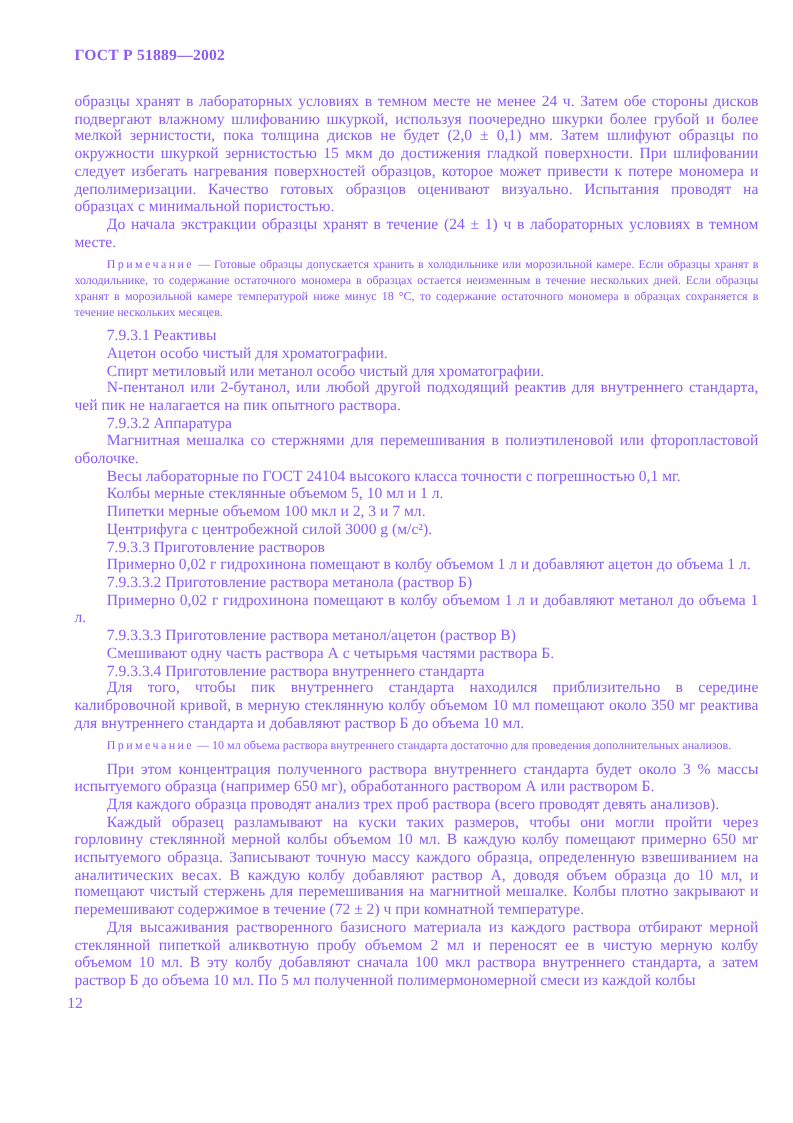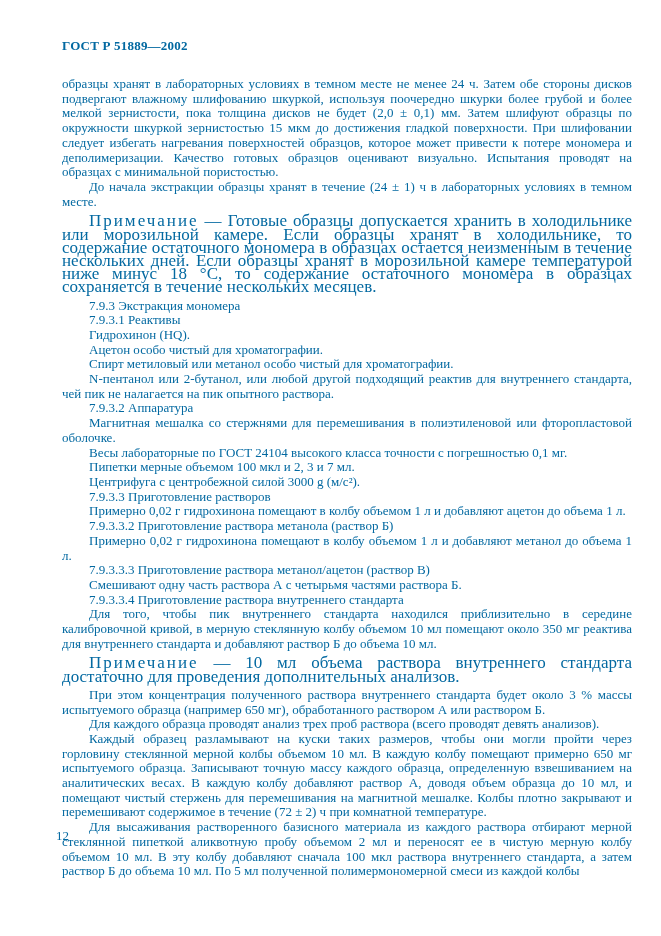--- a/index.html
+++ b/index.html
@@ -9,21 +9,21 @@
   }
   .page {
     position: relative;
     width: 661px;
     height: 936px;
     background: #ffffff;
     box-sizing: border-box;
     padding: 39px 29px 0 62px;
     overflow: hidden;
     font-family: "Liberation Serif", "DejaVu Serif", serif;
-    color: #0369a1;
+    color: #8b5cf6;
   }
   .doc-header {
     font-weight: bold;
     font-size: 13px;
     line-height: 14px;
     margin: 0 0 24px 0;
     letter-spacing: 0.2px;
   }
   .doc-body {
     width: 570px;
@@ -34,21 +34,21 @@
   }
   .para {
     margin: 0;
     text-indent: 27px;
   }
   .para.flush {
     text-indent: 0;
   }
   .note {
     margin: 5px 0;
-    font-size: 17px;
+    font-size: 10px;
     line-height: 13.2px;
     text-indent: 27px;
   }
   .note-label {
     letter-spacing: 2px;
   }
   .page-number {
     position: absolute;
     left: 56px;
     top: 829px;
@@ -59,29 +59,28 @@
 </head>
 <body>
 
 <div class="page">
   <div class="doc-header">ГОСТ Р 51889—2002</div>
 
   <div class="doc-body">
     <p class="para flush">образцы хранят в лабораторных условиях в темном месте не менее 24 ч. Затем обе стороны дисков подвергают влажному шлифованию шкуркой, используя поочередно шкурки более грубой и более мелкой зернистости, пока толщина дисков не будет (2,0 ± 0,1) мм. Затем шлифуют образцы по окружности шкуркой зернистостью 15 мкм до достижения гладкой поверхности. При шлифовании следует избегать нагревания поверхностей образцов, которое может привести к потере мономера и деполимеризации. Качество готовых образцов оценивают визуально. Испытания проводят на образцах с минимальной пористостью.</p>
     <p class="para">До начала экстракции образцы хранят в течение (24 ± 1) ч в лабораторных условиях в темном месте.</p>
     <p class="note"><span class="note-label">Примечание</span><span> — Готовые образцы допускается хранить в холодильнике или морозильной камере. Если образцы хранят в холодильнике, то содержание остаточного мономера в образцах остается неизменным в течение нескольких дней. Если образцы хранят в морозильной камере температурой ниже минус 18 °С, то содержание остаточного мономера в образцах сохраняется в течение нескольких месяцев.</span></p>
-    <p class="para">7.9.3 Экстракция мономера</p>
     <p class="para">7.9.3.1 Реактивы</p>
-    <p class="para">Гидрохинон (HQ).</p>
     <p class="para">Ацетон особо чистый для хроматографии.</p>
     <p class="para">Спирт метиловый или метанол особо чистый для хроматографии.</p>
     <p class="para">N-пентанол или 2-бутанол, или любой другой подходящий реактив для внутреннего стандарта, чей пик не налагается на пик опытного раствора.</p>
     <p class="para">7.9.3.2 Аппаратура</p>
     <p class="para">Магнитная мешалка со стержнями для перемешивания в полиэтиленовой или фторопластовой оболочке.</p>
     <p class="para">Весы лабораторные по ГОСТ 24104 высокого класса точности с погрешностью 0,1 мг.</p>
+    <p class="para">Колбы мерные стеклянные объемом 5, 10 мл и 1 л.</p>
     <p class="para">Пипетки мерные объемом 100 мкл и 2, 3 и 7 мл.</p>
     <p class="para">Центрифуга с центробежной силой 3000 g (м/с²).</p>
     <p class="para">7.9.3.3 Приготовление растворов</p>
     <p class="para">Примерно 0,02 г гидрохинона помещают в колбу объемом 1 л и добавляют ацетон до объема 1 л.</p>
     <p class="para">7.9.3.3.2 Приготовление раствора метанола (раствор Б)</p>
     <p class="para">Примерно 0,02 г гидрохинона помещают в колбу объемом 1 л и добавляют метанол до объема 1 л.</p>
     <p class="para">7.9.3.3.3 Приготовление раствора метанол/ацетон (раствор В)</p>
     <p class="para">Смешивают одну часть раствора А с четырьмя частями раствора Б.</p>
     <p class="para">7.9.3.3.4 Приготовление раствора внутреннего стандарта</p>
     <p class="para">Для того, чтобы пик внутреннего стандарта находился приблизительно в середине калибровочной кривой, в мерную стеклянную колбу объемом 10 мл помещают около 350 мг реактива для внутреннего стандарта и добавляют раствор Б до объема 10 мл.</p>

